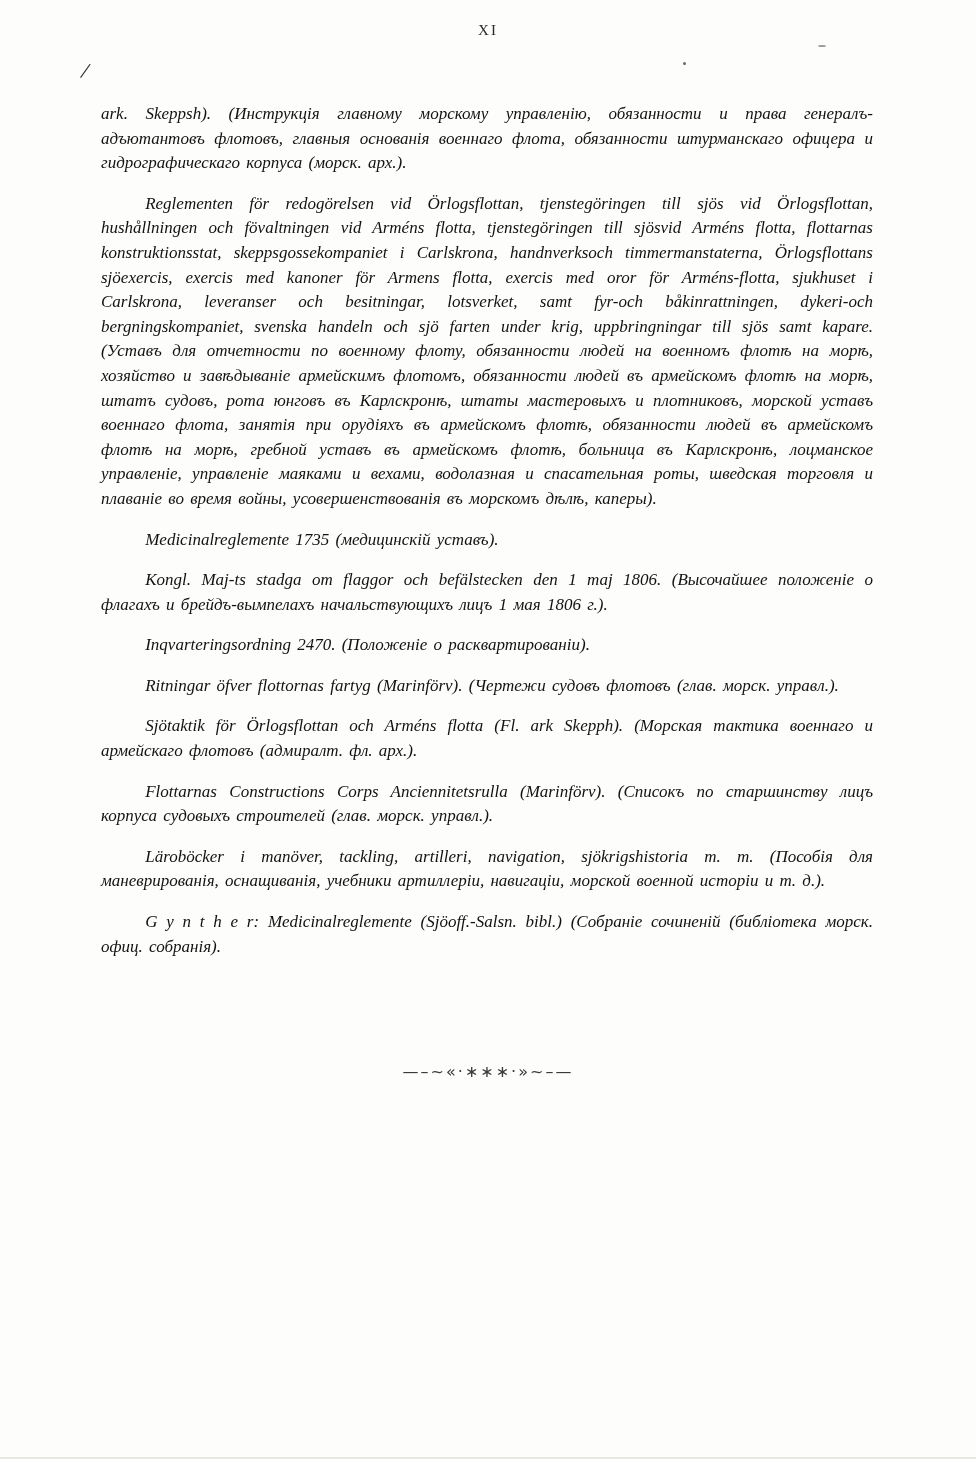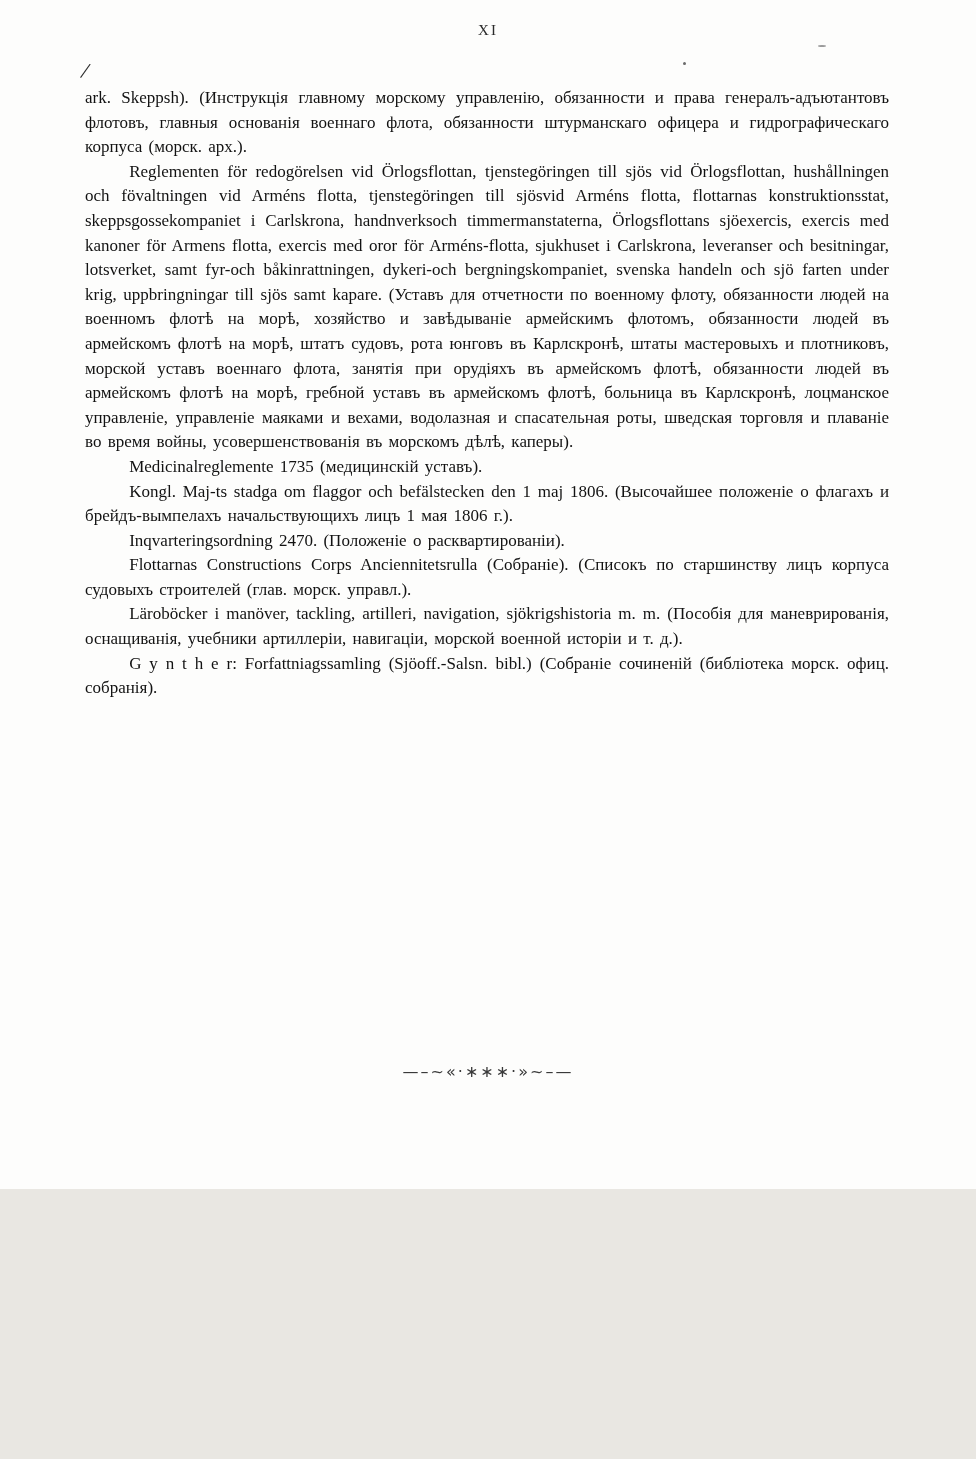--- a/index.html
+++ b/index.html
@@ -3,21 +3,21 @@
 <meta charset="utf-8">
 <style>
   html, body {
     margin: 0;
     padding: 0;
     background: #e9e7e2;
   }
   .page {
     position: relative;
     width: 976px;
-    height: 1189px;
+    height: 1457px;
     margin: 0 auto;
     background: #fdfdfc;
     color: #141414;
     font-family: "Liberation Serif", "DejaVu Serif", serif;
     overflow: hidden;
     box-sizing: border-box;
   }
   .page-number {
     position: absolute;
     top: 22px;
@@ -42,23 +42,24 @@
     top: 86px;
     left: 85px;
     width: 804px;
     font-size: 17px;
     line-height: 24.6px;
     text-align: justify;
     word-spacing: 2px;
     color: #121212;
   }
   .text-block p {
-    margin: 0;
+    margin: 16px;
     padding: 0;
     text-indent: 2.6em;
+    font-style: italic;
   }
   .text-block p.noindent {
     text-indent: 0;
   }
   .ornament {
     position: absolute;
     top: 1062px;
     left: 0;
     width: 100%;
     text-align: center;
@@ -97,20 +98,22 @@
 
   <div class="speck-1"></div>
   <div class="speck-2"></div>
 
   <div class="text-block">
     <p class="noindent">ark. Skeppsh). (Инструкція главному морскому управленію, обязанности и права генералъ-адъютантовъ флотовъ, главныя основанія военнаго флота, обязанности штурманскаго офицера и гидрографическаго корпуса (морск. арх.).</p>
     <p>Reglementen för redogörelsen vid Örlogsflottan, tjenstegöringen till sjös vid Örlogsflottan, hushållningen och fövaltningen vid Arméns flotta, tjenstegöringen till sjösvid Arméns flotta, flottarnas konstruktionsstat, skeppsgossekompaniet i Carlskrona, handnverksoch timmermanstaterna, Örlogsflottans sjöexercis, exercis med kanoner för Armens flotta, exercis med oror för Arméns-flotta, sjukhuset i Carlskrona, leveranser och besitningar, lotsverket, samt fyr-och båkinrattningen, dykeri-och bergningskompaniet, svenska handeln och sjö farten under krig, uppbringningar till sjös samt kapare. (Уставъ для отчетности по военному флоту, обязанности людей на военномъ флотѣ на морѣ, хозяйство и завѣдываніе армейскимъ флотомъ, обязанности людей въ армейскомъ флотѣ на морѣ, штатъ судовъ, рота юнговъ въ Карлскронѣ, штаты мастеровыхъ и плотниковъ, морской уставъ военнаго флота, занятія при орудіяхъ въ армейскомъ флотѣ, обязанности людей въ армейскомъ флотѣ на морѣ, гребной уставъ въ армейскомъ флотѣ, больница въ Карлскронѣ, лоцманское управленіе, управленіе маяками и вехами, водолазная и спасательная роты, шведская торговля и плаваніе во время войны, усовершенствованія въ морскомъ дѣлѣ, каперы).</p>
     <p>Medicinalreglemente 1735 (медицинскій уставъ).</p>
     <p>Kongl. Maj-ts stadga om flaggor och befälstecken den 1 maj 1806. (Высочайшее положеніе о флагахъ и брейдъ-вымпелахъ начальствующихъ лицъ 1 мая 1806 г.).</p>
     <p>Inqvarteringsordning 2470. (Положеніе о расквартированіи).</p>
-    <p>Flottarnas Constructions Corps Anciennitetsrulla (Собраніе). (Списокъ по старшинству лицъ корпуса судовыхъ строителей (глав. морск. управл.).</p>
+    <p>Ritningar öfver flottornas fartyg (Marinförv). (Чертежи судовъ флотовъ (глав. морск. управл.).</p>
+    <p>Sjötaktik för Örlogsflottan och Arméns flotta (Fl. ark Skepph). (Морская тактика военнаго и армейскаго флотовъ (адмиралт. фл. арх.).</p>
+    <p>Flottarnas Constructions Corps Anciennitetsrulla (Marinförv). (Списокъ по старшинству лицъ корпуса судовыхъ строителей (глав. морск. управл.).</p>
     <p>Läroböcker i manöver, tackling, artilleri, navigation, sjökrigshistoria m. m. (Пособія для маневрированія, оснащиванія, учебники артиллеріи, навигаціи, морской военной исторіи и т. д.).</p>
-    <p>G y n t h e r: Forfattniagssamling (Sjöoff.-Salsn. bibl.) (Собраніе сочиненій (библіотека морск. офиц. собранія).</p>
+    <p>G y n t h e r: Medicinalreglemente (Sjöoff.-Salsn. bibl.) (Собраніе сочиненій (библіотека морск. офиц. собранія).</p>
   </div>
 
   <div class="ornament">—–~«·∗∗∗·»~–—</div>
 
 </div>
 
 </body></html>

